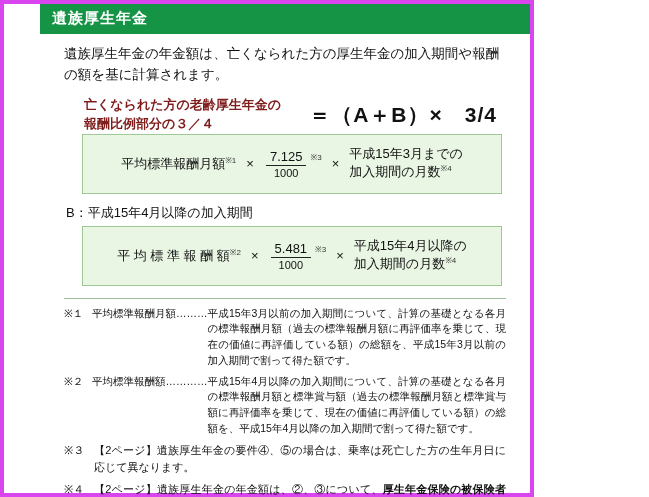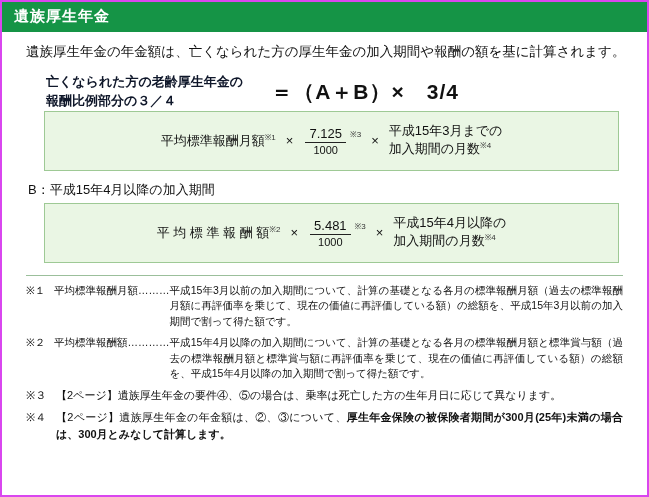--- a/index.html
+++ b/index.html
@@ -9,25 +9,26 @@
   body {
     width: 649px;
     height: 497px;
     background: #ffffff;
     font-family: "Liberation Sans", sans-serif;
     color: #1a1a1a;
     overflow: hidden;
   }
   .page {
     position: relative;
-    width: 649px;
+    width: 534px;
     height: 497px;
     box-sizing: border-box;
-    border: 2px solid #d946ef;
+    border: 4px solid #d946ef;
     background: #ffffff;
+    padding-left: 36px;
   }
   .title-bar {
     background: #159446;
     color: #ffffff;
     font-size: 15px;
     font-weight: bold;
     padding: 5px 10px 6px 12px;
     letter-spacing: 1px;
   }
   .body-area {
@@ -40,21 +41,21 @@
     color: #111111;
     padding: 0 4px 0 10px;
   }
   .formula-head {
     display: flex;
     align-items: center;
     margin-top: 10px;
     padding-left: 30px;
   }
   .formula-head-left {
-    color: #0f172a;
+    color: #7f1d1d;
     font-weight: bold;
     font-size: 13px;
     line-height: 1.45;
   }
   .formula-head-right {
     font-size: 21px;
     font-weight: bold;
     color: #111111;
     margin-left: 28px;
     letter-spacing: 1px;

